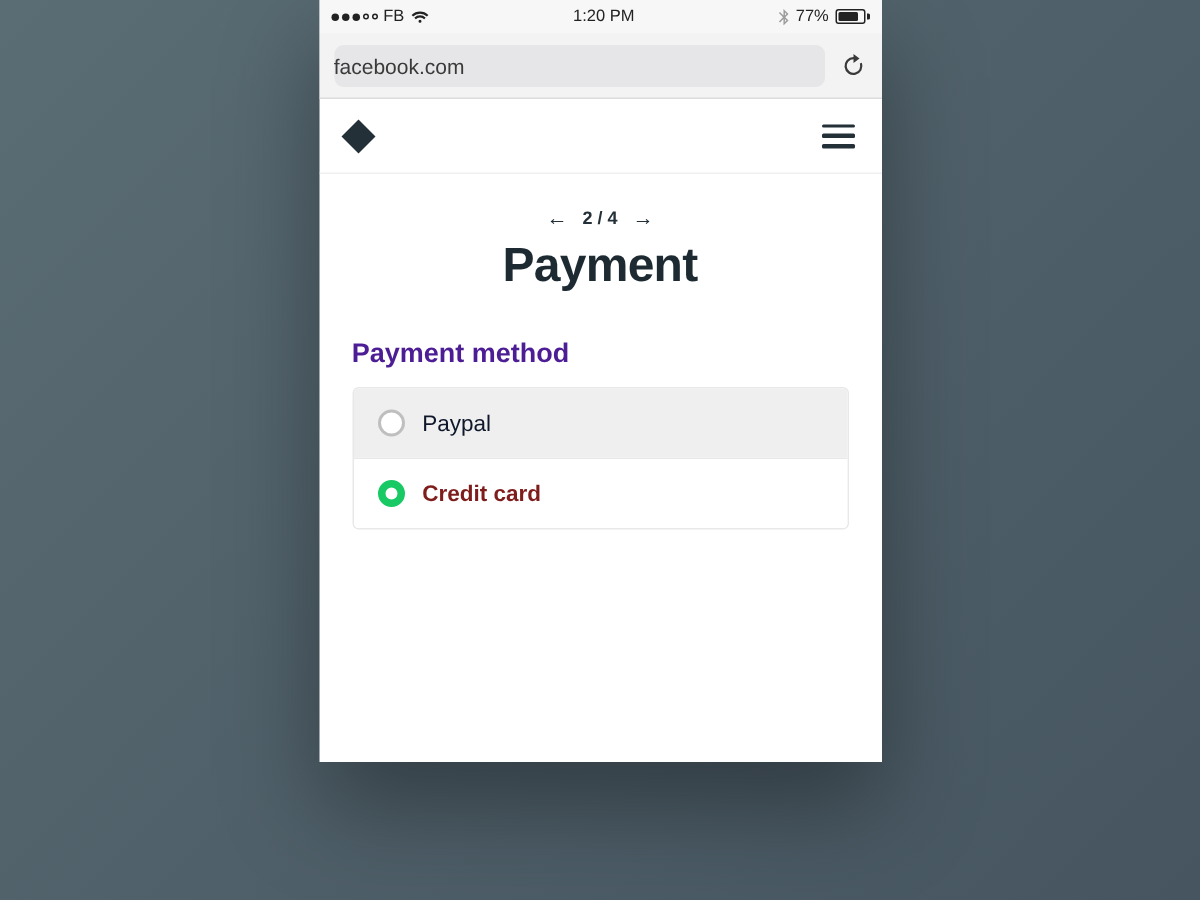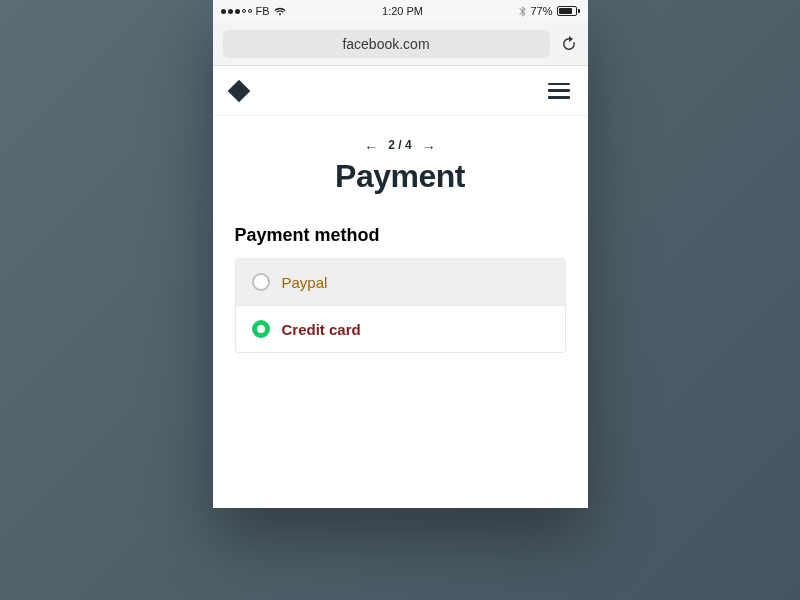--- a/index.html
+++ b/index.html
@@ -54,21 +54,20 @@
     padding: 0 10px;
     gap: 10px;
   }
   .urlfield {
     flex: 1;
     height: 28px;
     background: #e6e6e8;
     border-radius: 6px;
     display: flex;
     align-items: center;
-    justify-content: center;
     font-size: 14px;
     color: #3a3a3a;
   }
   .reload { width: 18px; height: 18px; color: #3a3a3a; }
   
   .appheader {
     height: 50px;
     display: flex;
     align-items: center;
     justify-content: space-between;
@@ -102,21 +101,21 @@
     font-weight: 800;
     color: #1d2a32;
     margin-top: 6px;
     letter-spacing: -0.5px;
   }
   
   .section { padding: 0 22px; margin-top: 30px; }
   .section-h {
     font-size: 18px;
     font-weight: 800;
-    color: #000000;
+    color: #4c1d95;
     margin-bottom: 12px;
   }
   .optlist {
     border: 1px solid #e8e8e8;
     border-radius: 4px;
     overflow: hidden;
   }
   .opt {
     padding: 14px 16px;
     display: flex;
@@ -128,21 +127,21 @@
   .opt.muted { background: #efefef; }
   .opt + .opt { border-top: 1px solid #e8e8e8; }
   .radio {
     width: 18px; height: 18px; border-radius: 50%;
     border: 2px solid #bfbfbf; background: #fff;
     flex-shrink: 0;
   }
   .radio.sel {
     border: 5px solid #18c964;
   }
-  .opt-label { font-size: 15px; color: #a16207; }
+  .opt-label { font-size: 15px; color: #0f172a; }
   .opt.selected .opt-label { font-weight: 800; color: #7f1d1d; }
   
   .cardform { padding: 6px 16px 18px 16px; background: #fff; }
   .fieldset {
     border: 1px solid #dedede;
     border-radius: 4px;
     margin-top: 16px;
     padding: 0 10px;
     position: relative;
   }

